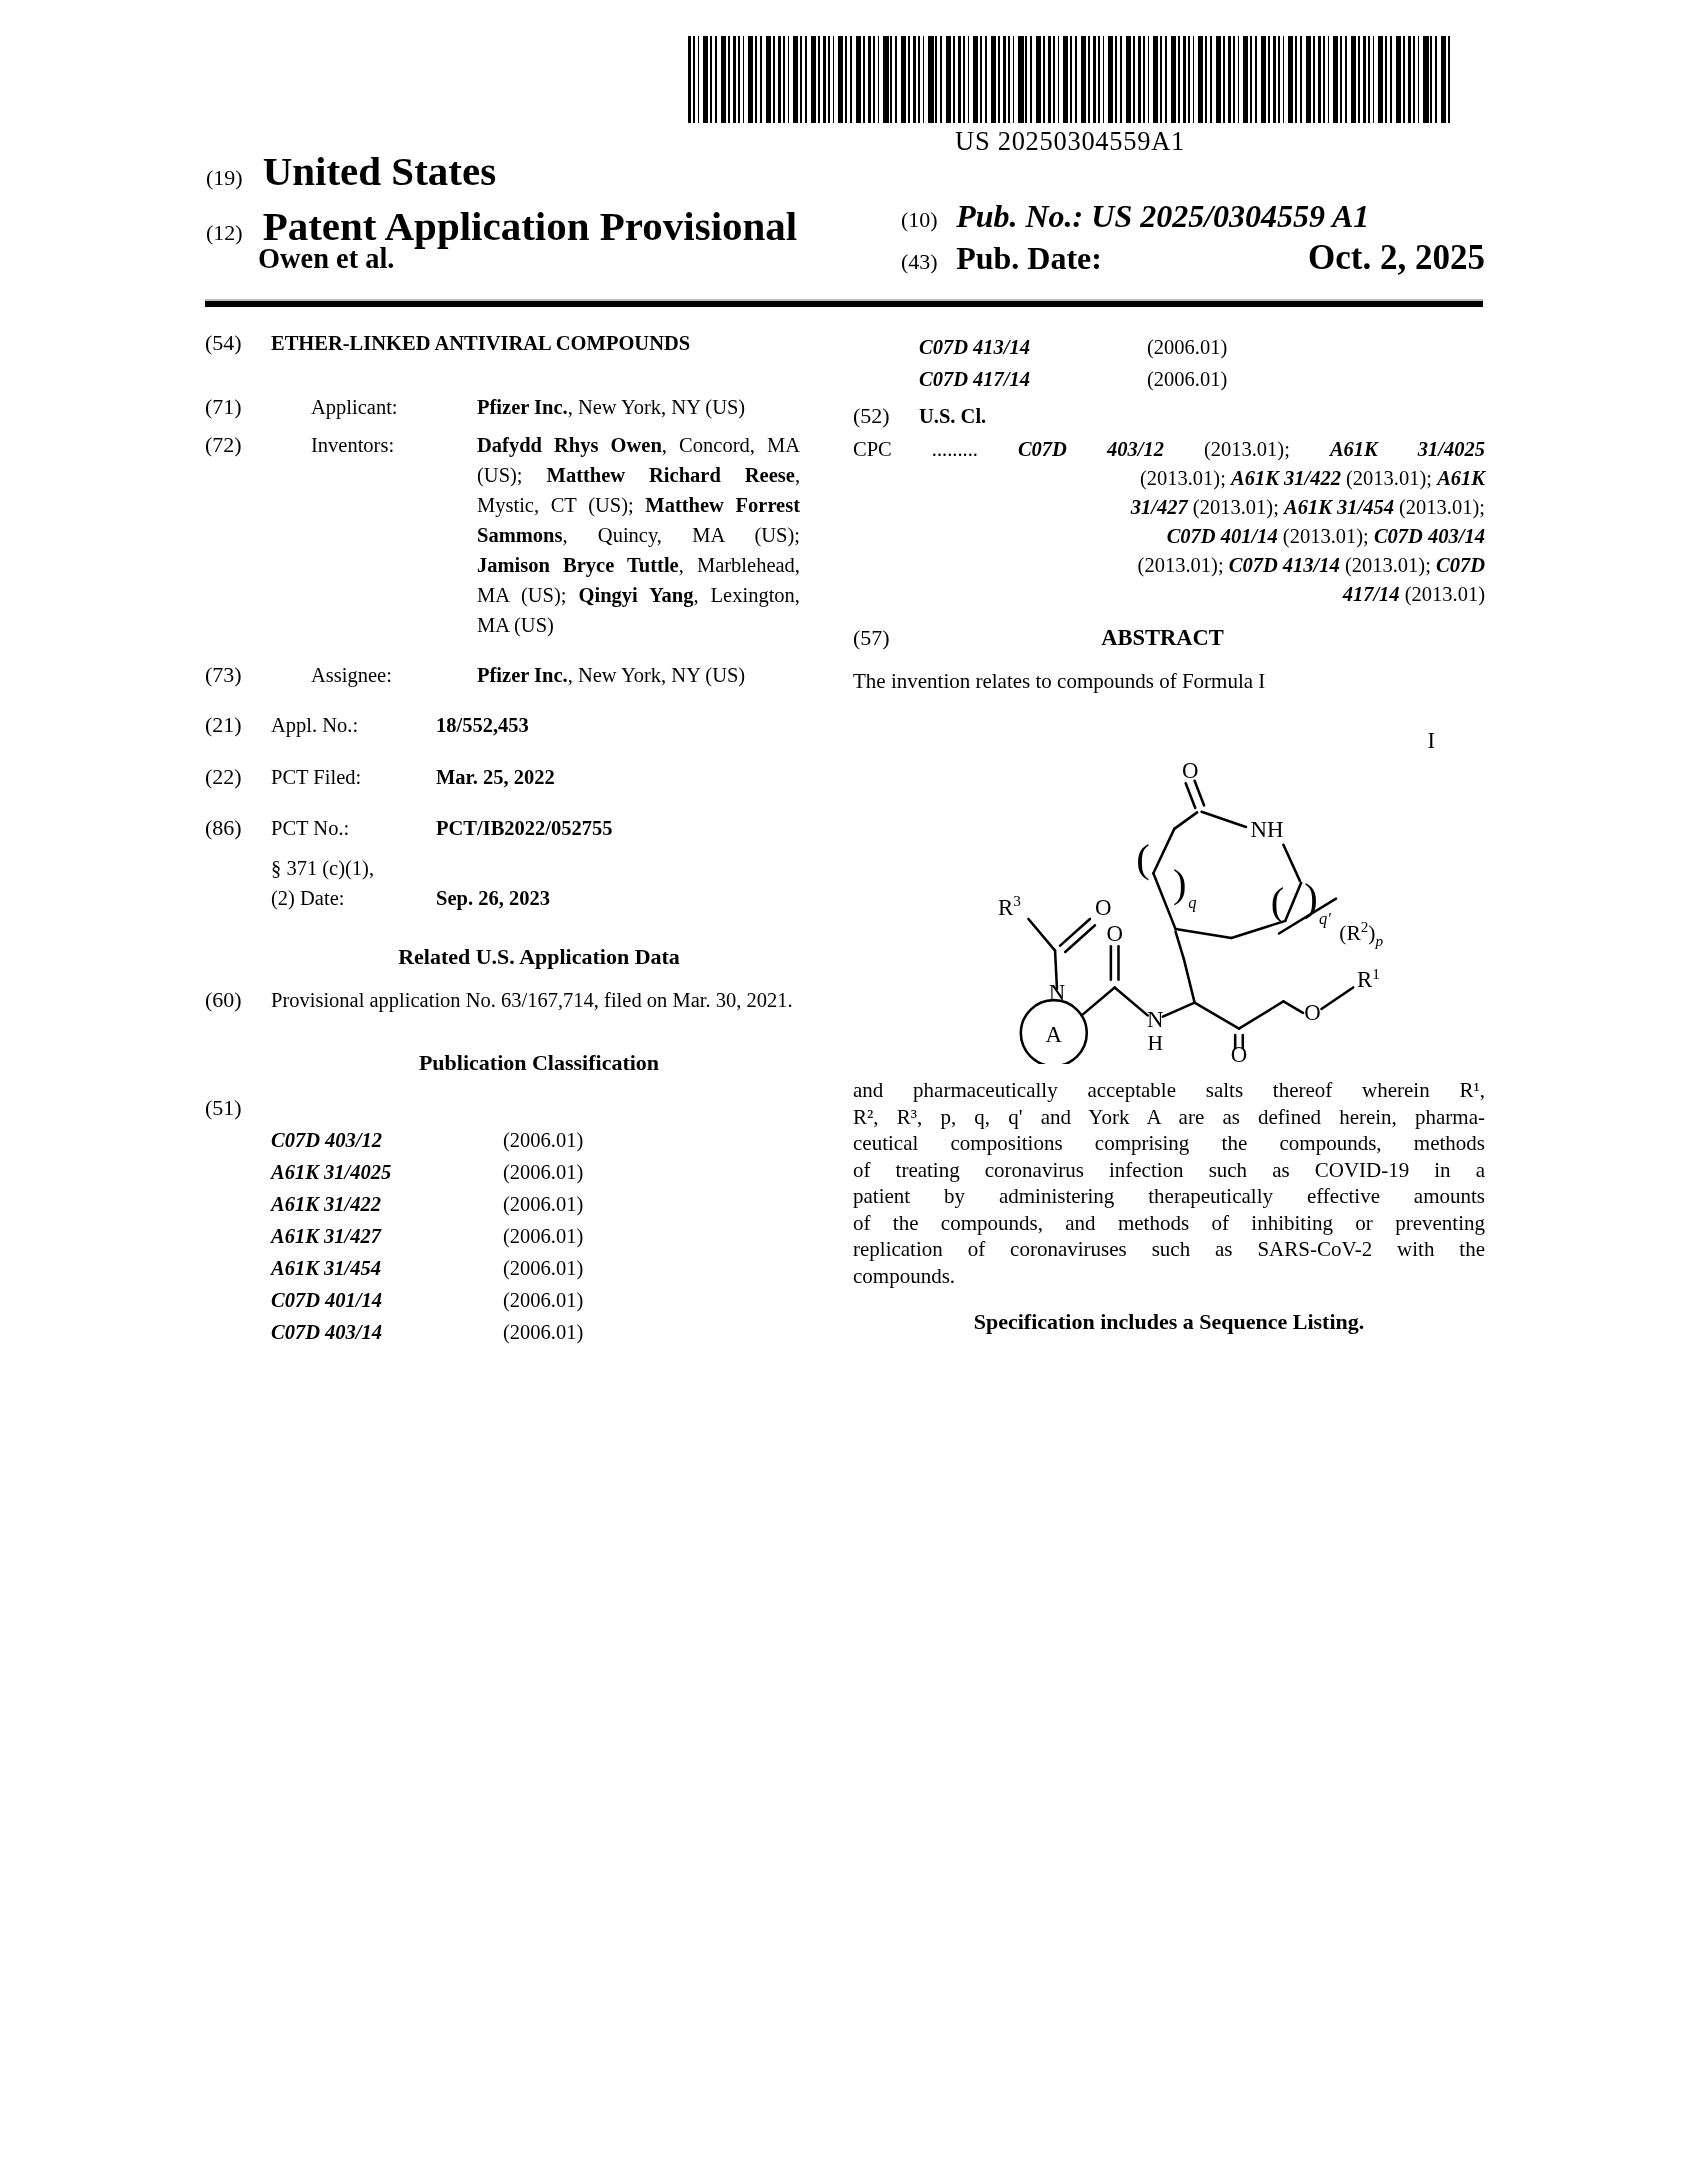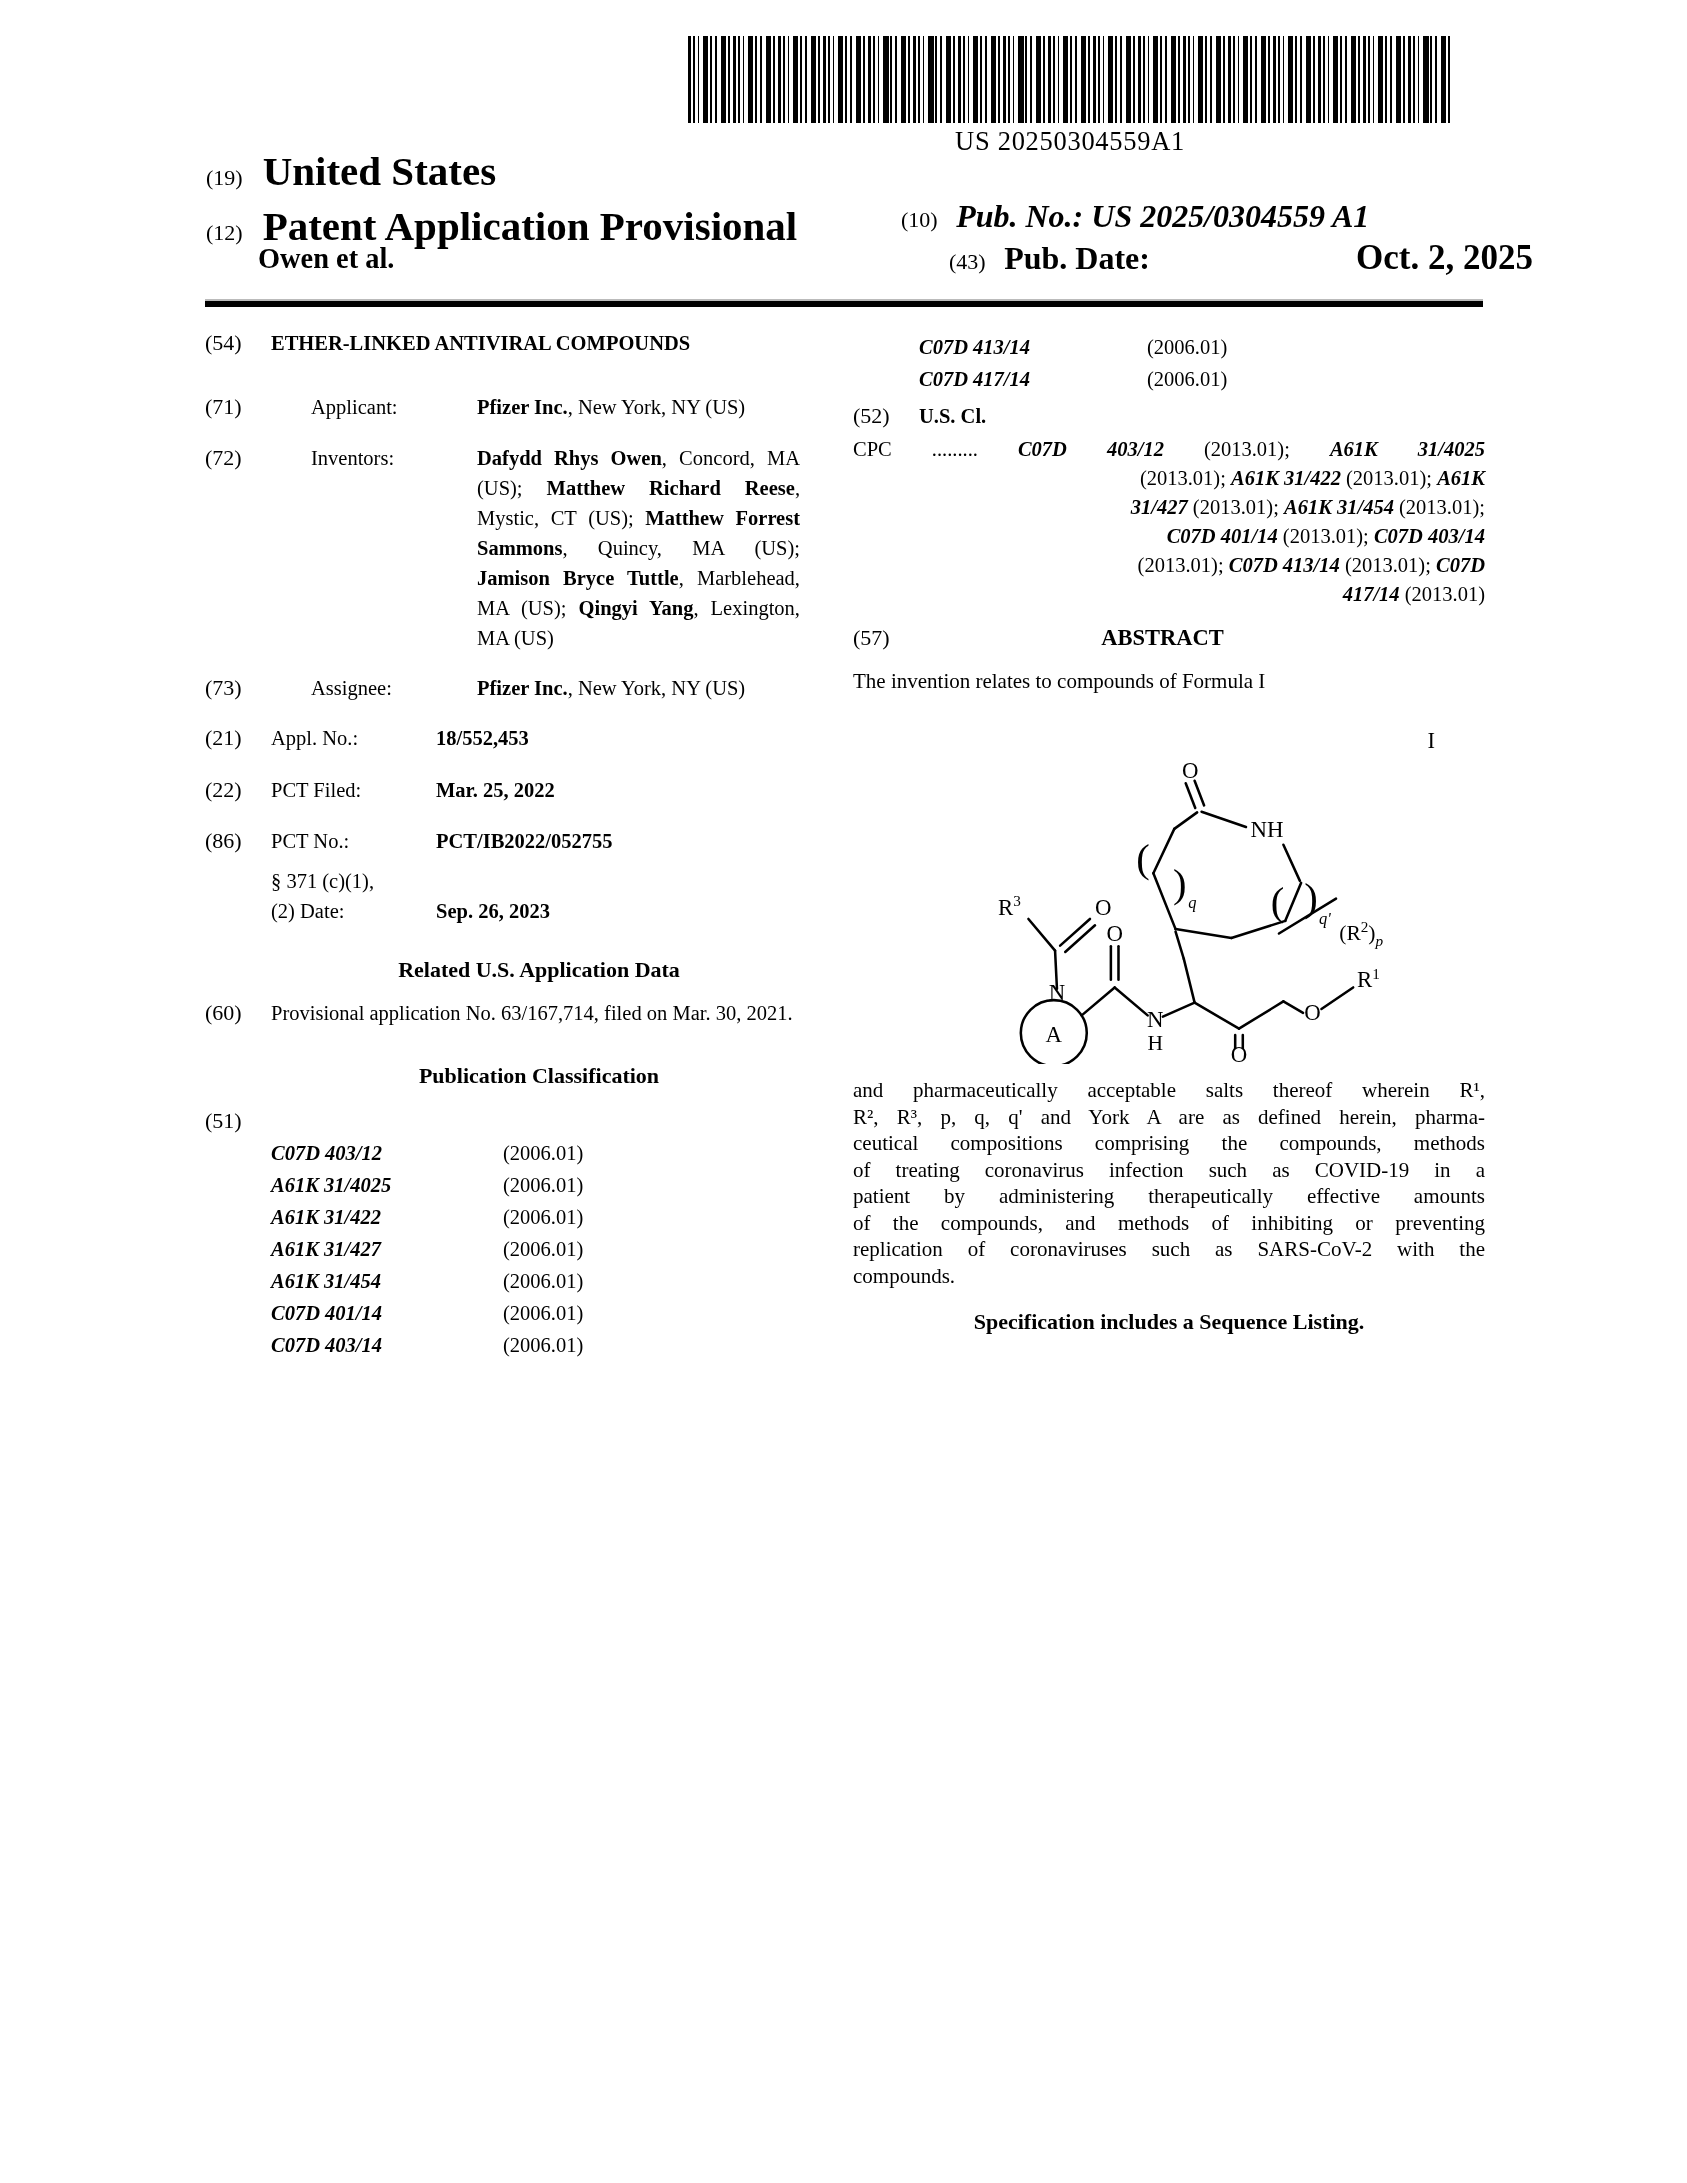--- a/index.html
+++ b/index.html
@@ -17,39 +17,39 @@
   
   .hline{position:absolute;display:flex;align-items:baseline;white-space:nowrap;}
   .num{font-size:22px;}
   .h19{left:206px;top:147px;}
   .h19 .big{font-size:41px;font-weight:bold;margin-left:20px;}
   .h12{left:206px;top:202px;}
   .h12 .big{font-size:41px;font-weight:bold;margin-left:20px;}
   .howen{left:258px;top:243px;font-size:28.4px;font-weight:bold;}
   .hpubno{left:901px;top:198px;}
   .hpubno .lbl{font-size:32px;font-weight:bold;margin-left:18.5px;font-style:italic;}
-  .hpubdate{left:901px;top:238px;width:584px;margin-left:48px;}
+  .hpubdate{left:901px;top:238px;width:584px;}
   .hpubdate .lbl{font-size:32px;font-weight:bold;margin-left:18.5px;}
   .hpubdate .val{font-size:35px;font-weight:bold;margin-left:auto;}
   .rule{position:absolute;left:205px;top:299px;width:1278px;height:6px;background:#000;
         border-top:2px solid #bbb;}
   
   .col{position:absolute;top:307px;font-size:20.5px;line-height:32px;}
   .col-left{left:205px;width:595px;}
   .col-right{left:853px;width:632px;}
   .g2{display:grid;grid-template-columns:66px 1fr;}
   .g3a{display:grid;grid-template-columns:66px 126px 1fr;gap:40px;}
   .g3b{display:grid;grid-template-columns:66px 165px 1fr;}
   .b{font-weight:bold;}
   .bi{font-weight:bold;font-style:italic;}
   .just{text-align:justify;}
   .title54{font-weight:bold;}
   .row54{margin-top:20px;}
   .row71{margin-top:32px;}
-  .row72{margin-top:20px;line-height:30px;}
+  .row72{margin-top:7px;line-height:30px;}
   .row73{margin-top:18.5px;}
   .row21{margin-top:18.5px;}
   .row22{margin-top:20px;}
   .row86{margin-top:18.5px;}
   .row371{margin-top:9.3px;line-height:30px;}
   .row371 .ind{margin-left:66px;}
   .g371{display:grid;grid-template-columns:165px 1fr;margin-left:66px;}
   .cheading{margin-top:28px;text-align:center;font-weight:bold;font-size:22px;padding-left:73px;}
   .cheading2{margin-top:32px;text-align:center;font-weight:bold;font-size:22px;padding-left:73px;}
   .row60{margin-top:12px;line-height:30px;}

